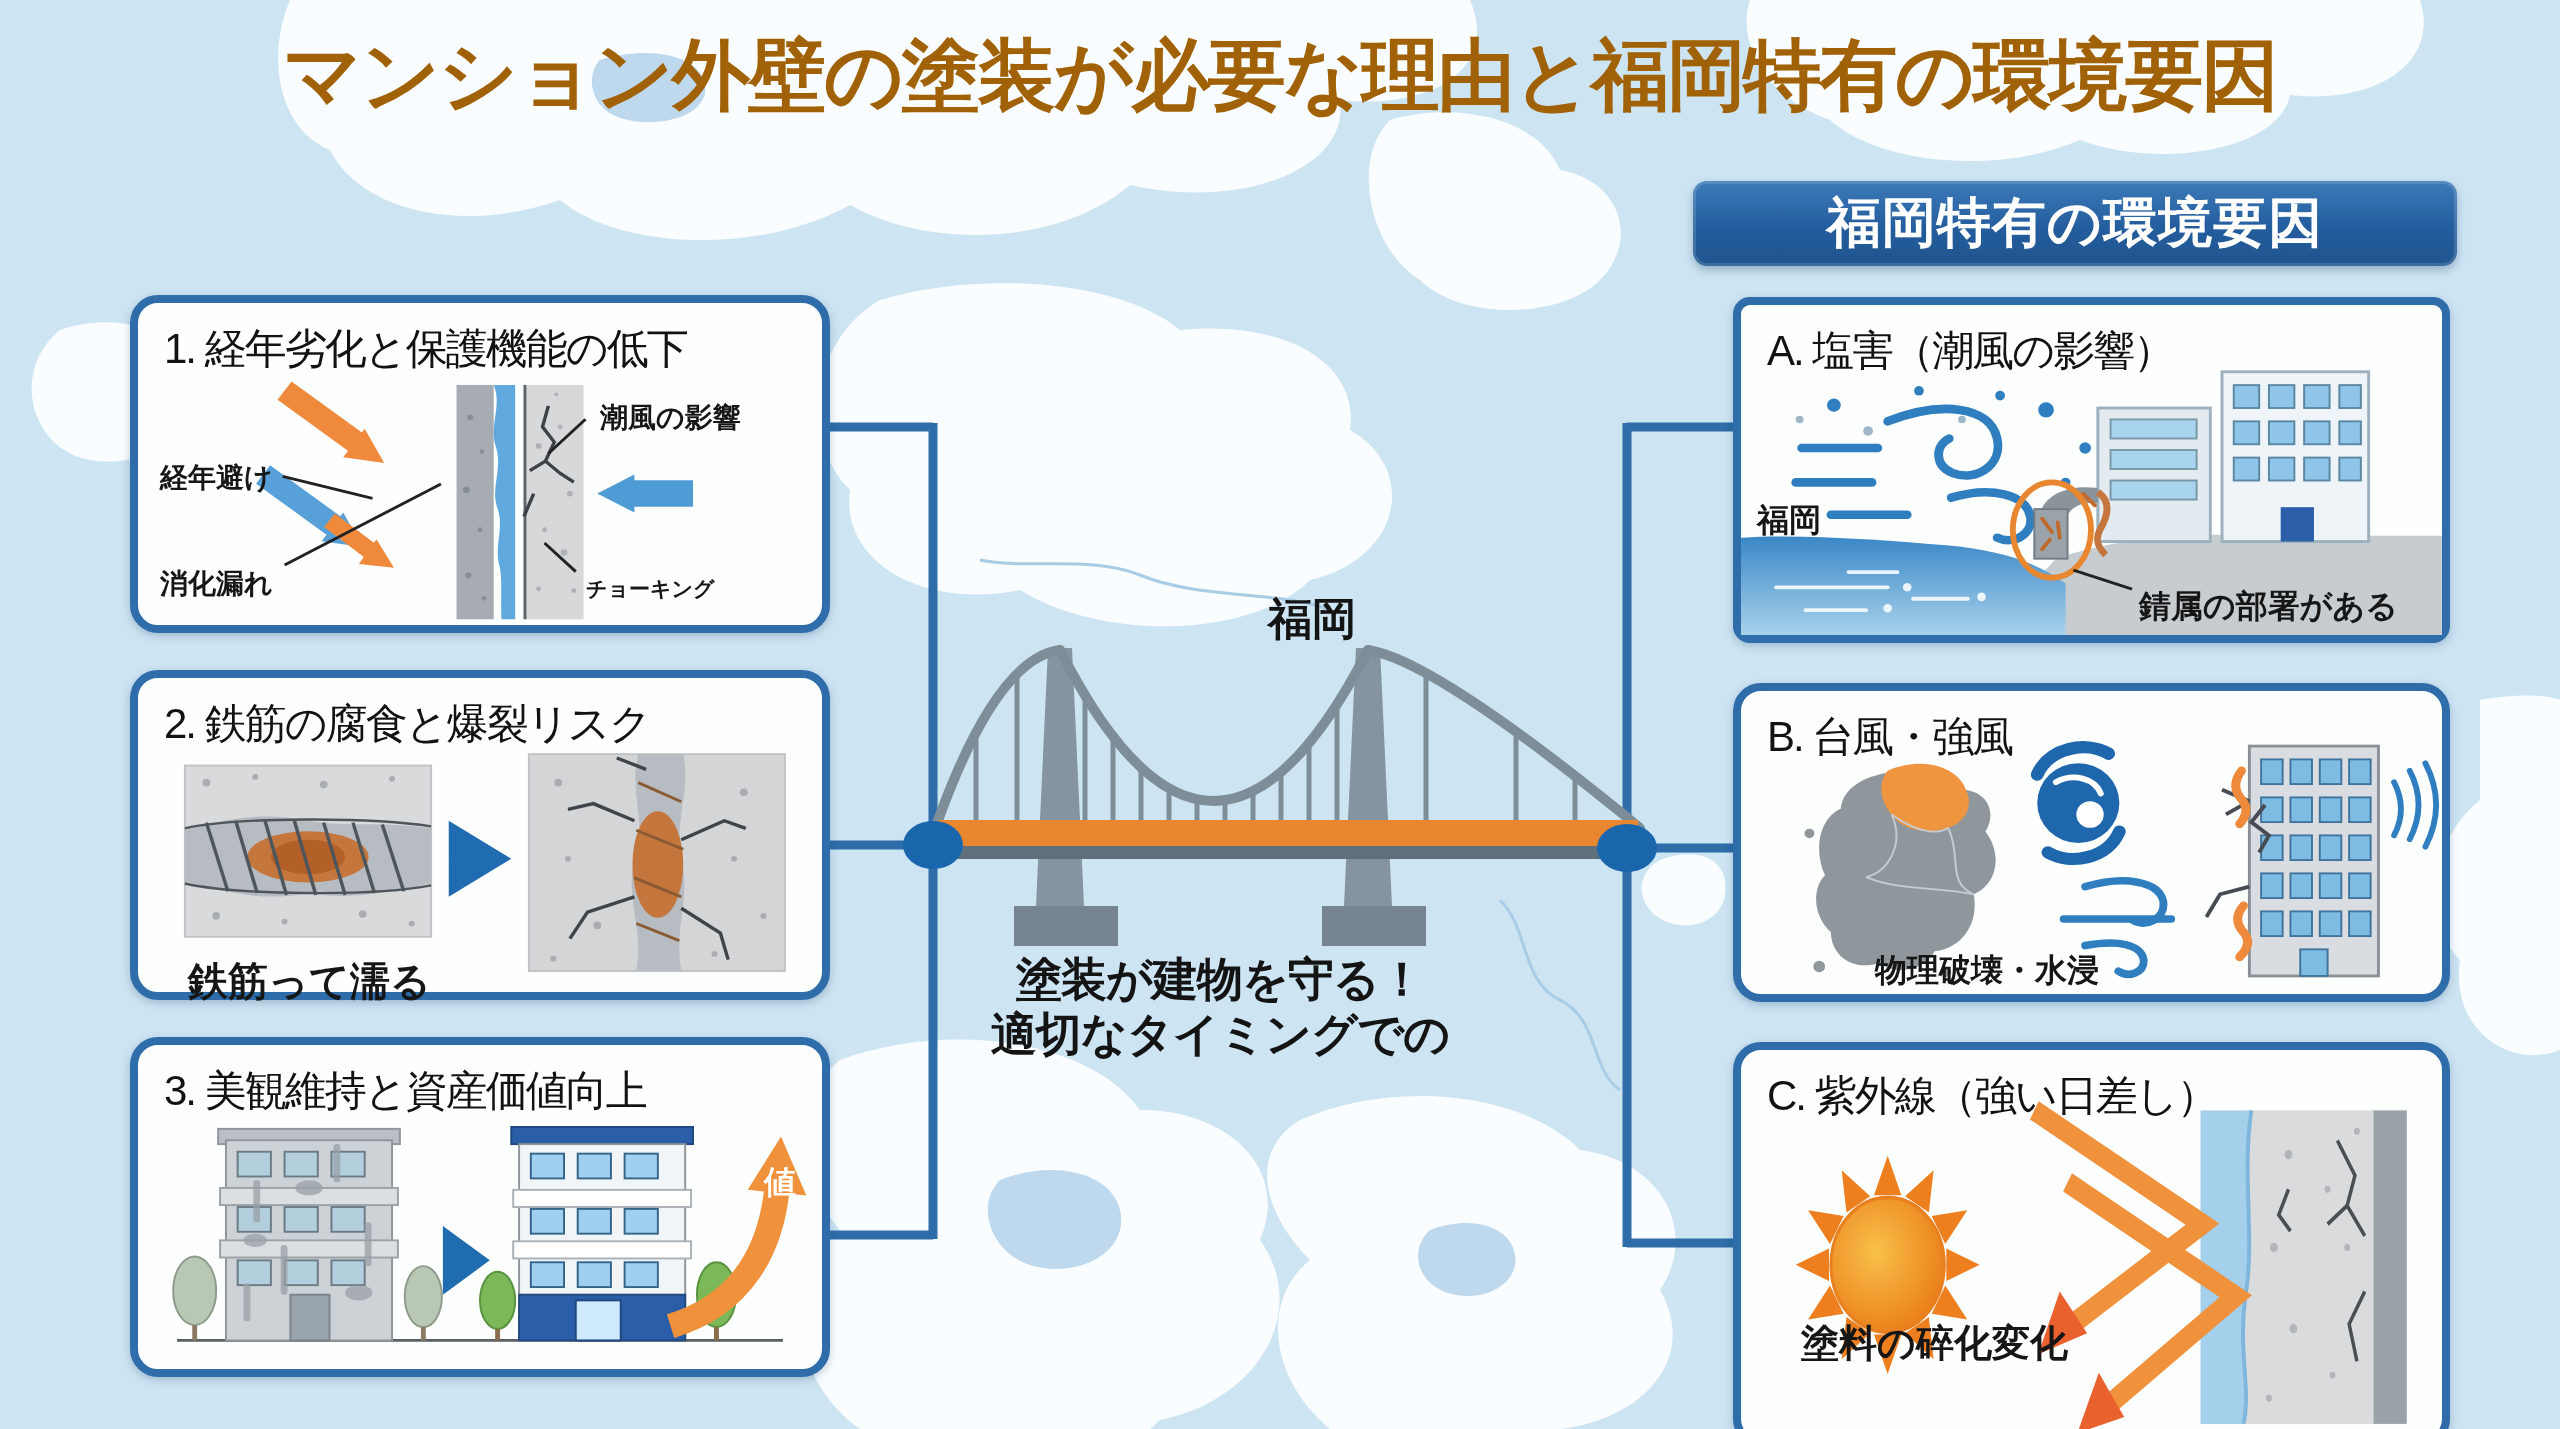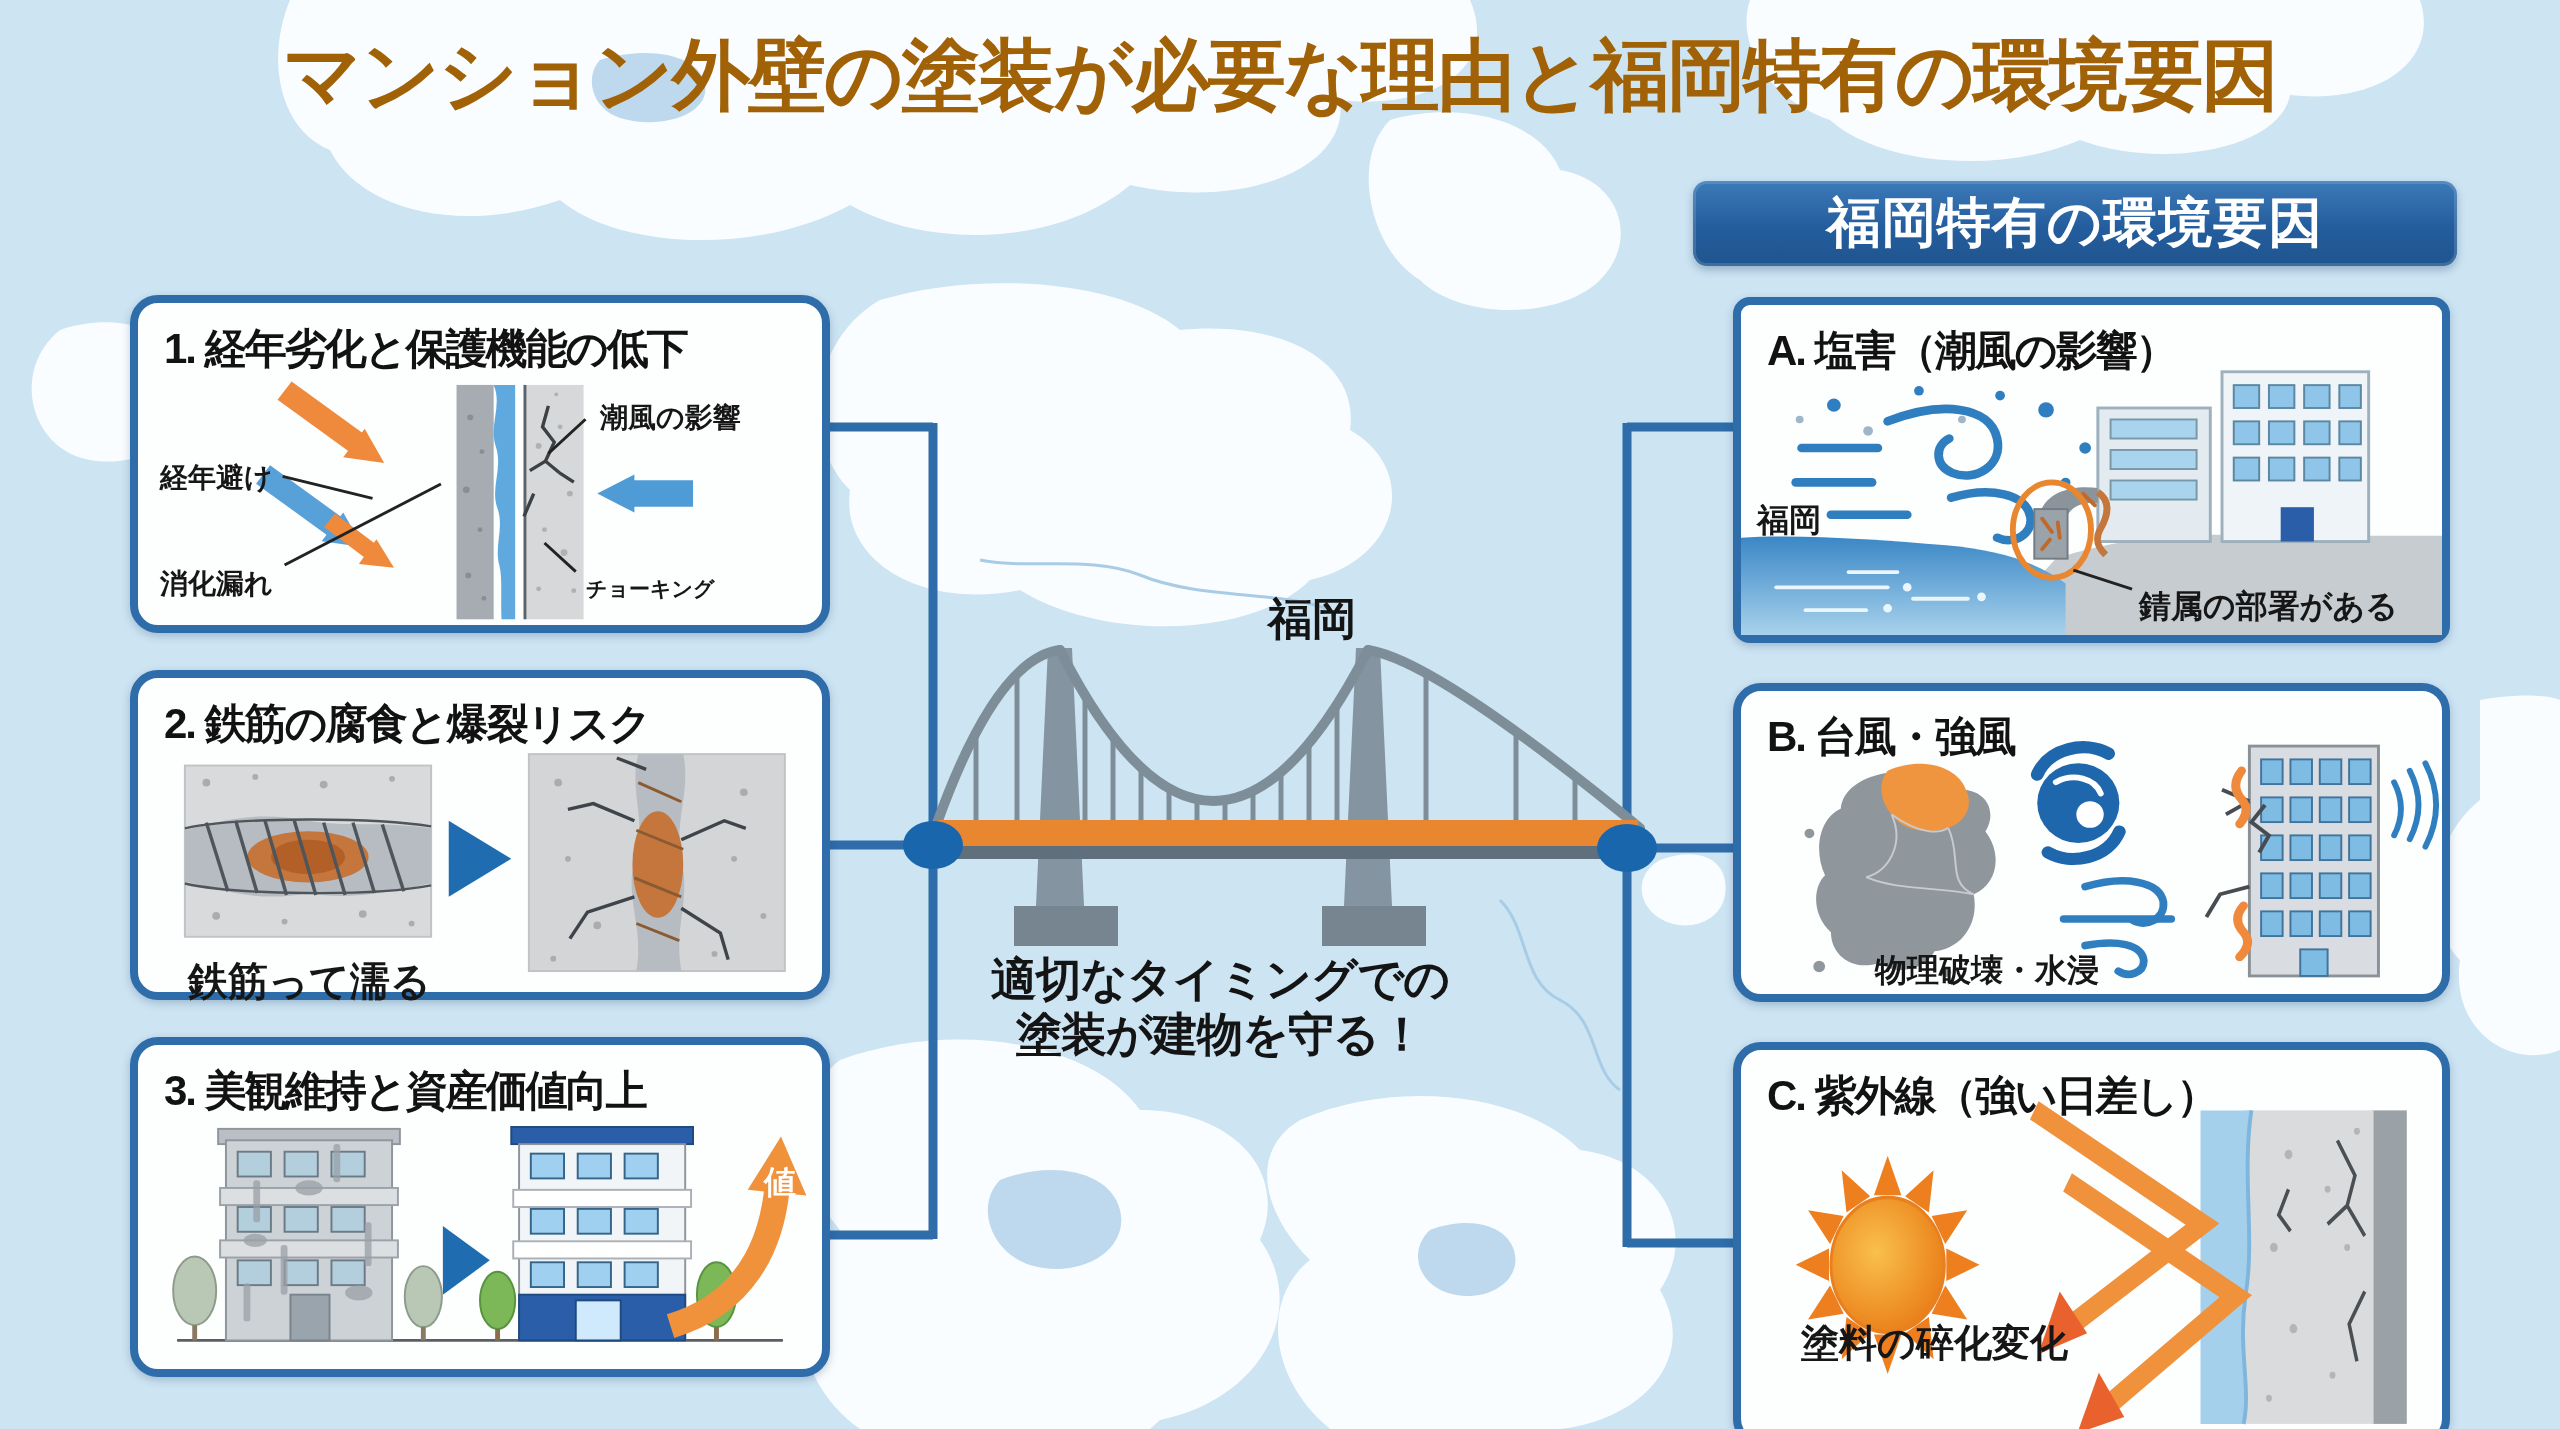--- a/index.html
+++ b/index.html
@@ -15,21 +15,21 @@
         background:linear-gradient(180deg,#3c7ab8 0%,#245d9d 55%,#1f558f 100%);
         box-shadow:inset 0 0 0 3px rgba(255,255,255,.14), 0 4px 8px rgba(20,60,100,.30);
         display:flex;align-items:center;justify-content:center;
         color:#ffffff;font-size:54px;font-weight:800;letter-spacing:1px;white-space:nowrap;}
   #header-left{left:98px;top:187px;width:774px;}
   #header-right{left:1693px;top:181px;width:764px;}
 
   .info-box{position:absolute;box-sizing:border-box;background:#fdfefe;
             border:8px solid #2e6da9;border-radius:28px;
             box-shadow:0 3px 8px rgba(20,60,100,.25);}
-  .box-title{position:absolute;left:26px;top:18px;font-size:42px;font-weight:700;
+  .box-title{position:absolute;left:26px;top:18px;font-size:42px;font-weight:400;
              letter-spacing:-2px;color:#121212;white-space:nowrap;z-index:3;}
   .mini-label{position:absolute;font-weight:800;color:#161616;white-space:nowrap;z-index:3;}
 
   .center-message{position:absolute;left:900px;top:952px;width:640px;text-align:center;
                   font-size:46px;font-weight:900;letter-spacing:-1px;line-height:1.2;color:#141414;z-index:2;}
   .bridge-label{position:absolute;left:1268px;top:590px;font-size:44px;font-weight:900;color:#141414;z-index:2;}
 
   #box1{left:130px;top:295px;width:700px;height:338px;}
   #box2{left:130px;top:670px;width:700px;height:330px;}
   #box3{left:130px;top:1037px;width:700px;height:340px;}
@@ -92,22 +92,22 @@
       <ellipse cx="933" cy="845" rx="30" ry="24"></ellipse>
       <ellipse cx="1627" cy="848" rx="30" ry="24"></ellipse>
     </g>
   </svg>
 
   <div class="main-title">マンション外壁の塗装が必要な理由と福岡特有の環境要因</div>
   <div class="section-header" id="header-right">福岡特有の環境要因</div>
 
   <div class="bridge-label">福岡</div>
   <div class="center-message">
+    <div>塗装が建物を守る！</div>
     <div>適切なタイミングでの</div>
-    <div>塗装が建物を守る！</div>
   </div>
 
   <div class="info-box" id="box1">
     <div class="box-title">1. 経年劣化と保護機能の低下</div>
     <svg class="layer" viewBox="0 0 700 338" preserveAspectRatio="none">
       <g>
         <rect x="326" y="86" width="38" height="246" fill="#a6acb1"></rect>
         <g fill="#878e94">
             <circle cx="340" cy="120" r="3"></circle>
             <circle cx="352" cy="156" r="2.5"></circle>

